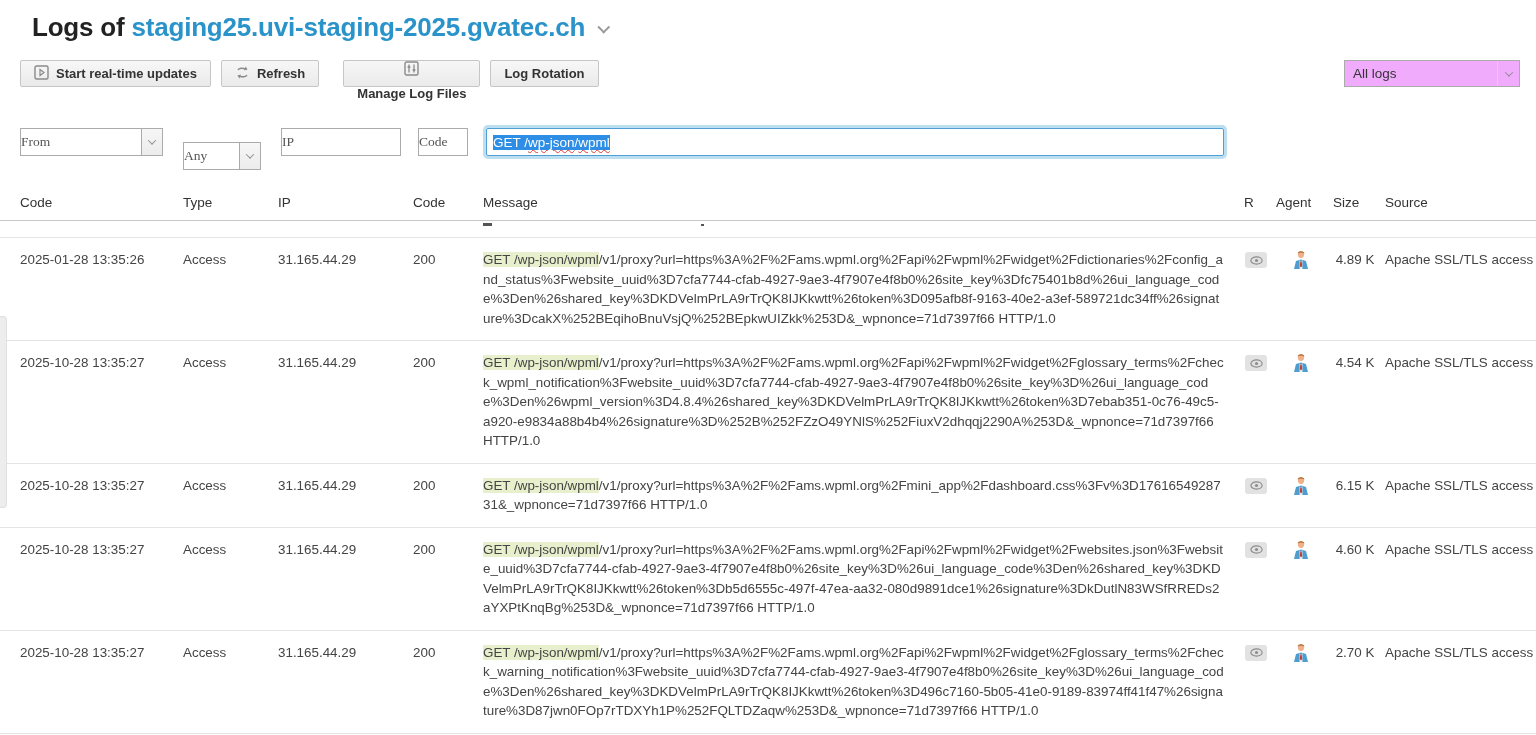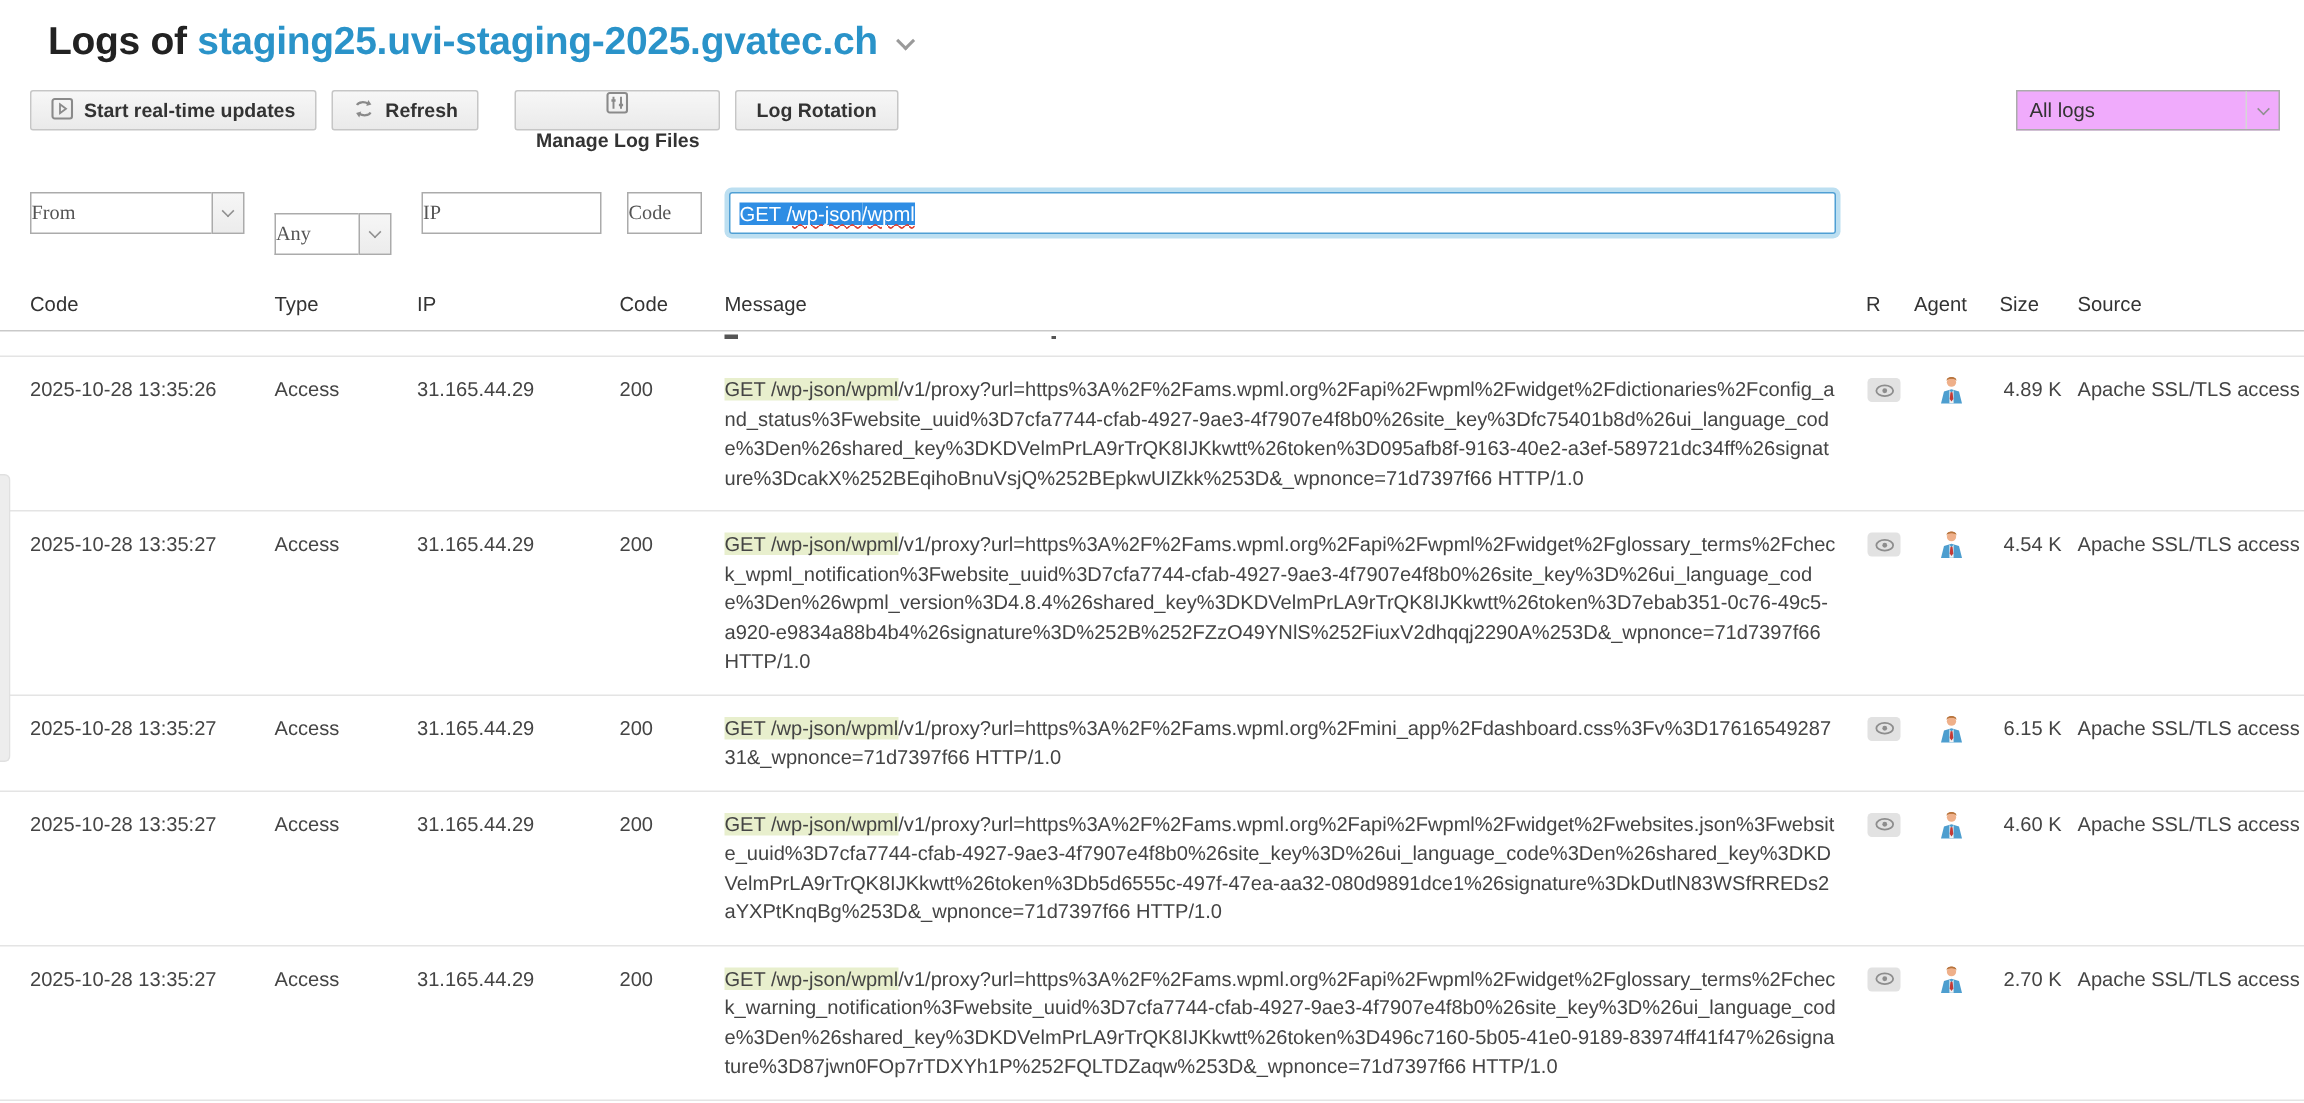--- a/index.html
+++ b/index.html
@@ -159,21 +159,21 @@
     <div class="th pad">Source</div>
   </div>
 
   <div class="partial-row">
     <span class="partial-mark" style="left:483px; top:2px; width:9px; height:3px;"></span>
     <span class="partial-mark" style="left:701px; top:3px; width:3px; height:2px;"></span>
   </div>
 
   <div id="rows">
   <div class="grid-row tr">
-    <div class="td">2025-10-28 13:35:26</div>
+    <div class="td">2025-01-28 13:35:26</div>
     <div class="td">Access</div>
     <div class="td">31.165.44.29</div>
     <div class="td">200</div>
     <div class="td td-msg"><span class="msg-hl">GET /wp-json/wpml</span><span>/v1/proxy?url=https%3A%2F%2Fams.wpml.org%2Fapi%2Fwpml%2Fwidget%2Fdictionaries%2Fconfig_and_status%3Fwebsite_uuid%3D7cfa7744-cfab-4927-9ae3-4f7907e4f8b0%26site_key%3Dfc75401b8d%26ui_language_code%3Den%26shared_key%3DKDVelmPrLA9rTrQK8IJKkwtt%26token%3D095afb8f-9163-40e2-a3ef-589721dc34ff%26signature%3DcakX%252BEqihoBnuVsjQ%252BEpkwUIZkk%253D&amp;_wpnonce=71d7397f66 HTTP/1.0</span></div>
     <div class="td pad">
       <button class="eye-btn">
         <svg width="13" height="9" viewBox="0 0 13 9">
               <ellipse cx="6.5" cy="4.5" rx="5.6" ry="3.6" fill="none" stroke="#8d8d8d" stroke-width="1.2"></ellipse>
               <circle cx="6.5" cy="4.5" r="1.6" fill="#8d8d8d"></circle>
             </svg>

